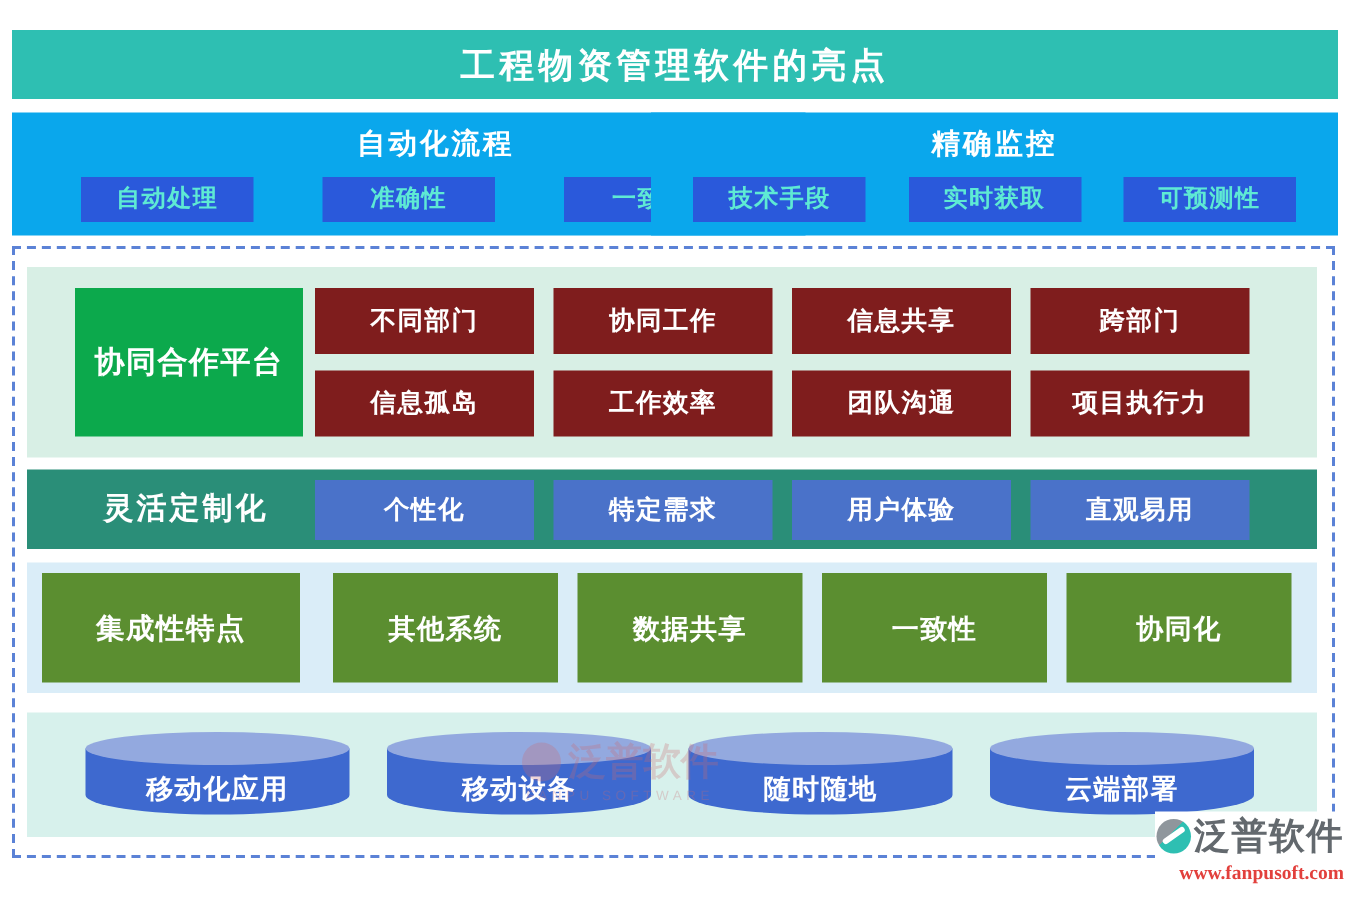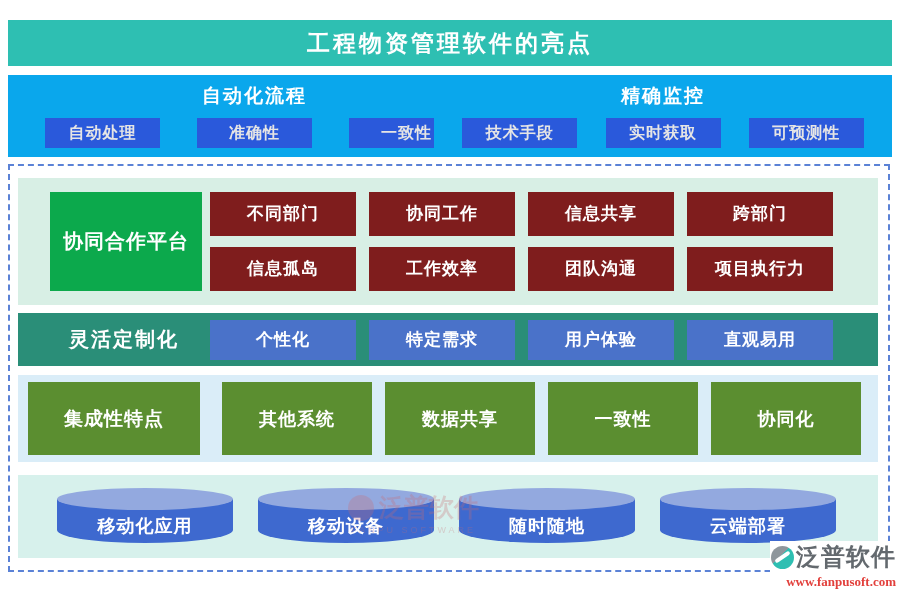--- a/index.html
+++ b/index.html
@@ -5,26 +5,26 @@
   html,body{margin:0;padding:0;background:#ffffff;}
   .page{position:relative;width:900px;height:600px;background:#ffffff;overflow:hidden;
         font-family:"Liberation Sans","DejaVu Sans",sans-serif;}
 
   
   .title-banner{position:absolute;left:8px;top:20px;width:884px;height:46px;background:#2ebfb2;
     color:#ffffff;font-size:23px;font-weight:bold;text-align:center;line-height:46px;letter-spacing:3px;}
 
   
   .top-panel{position:absolute;top:75px;height:82px;background:#0aa7ec;color:#fff;}
-  .top-panel.left{left:8px;width:493px;}
+  .top-panel.left{left:8px;width:493px;padding-left:36px;}
   .top-panel.right{left:434px;width:458px;}
   .panel-title{text-align:center;font-size:19px;font-weight:bold;margin-top:8px;letter-spacing:2px;}
   .panel-buttons{position:absolute;left:0;right:0;top:43px;display:flex;justify-content:space-evenly;}
   .btn-royal{width:115px;height:30px;line-height:30px;background:#2a59db;text-align:center;
-    font-size:16px;font-weight:bold;color:#e5e5e5;letter-spacing:1px;}
+    font-size:16px;font-weight:bold;color:#5eead4;letter-spacing:1px;}
 
   
   .dashed-box{position:absolute;left:8px;top:164px;width:878px;height:404px;border:2px dashed #5b82d6;}
 
   
   .sectionA{position:absolute;left:8px;top:12px;width:860px;height:127px;background:#d8efe5;
     display:flex;align-items:center;padding-left:32px;box-sizing:border-box;}
   .labelA{width:152px;height:99px;background:#0ca94c;color:#fff;font-size:20px;font-weight:bold;
     display:flex;align-items:center;justify-content:center;letter-spacing:1px;flex:none;}
   .gridA{margin-left:8px;display:flex;flex-direction:column;gap:11px;}

